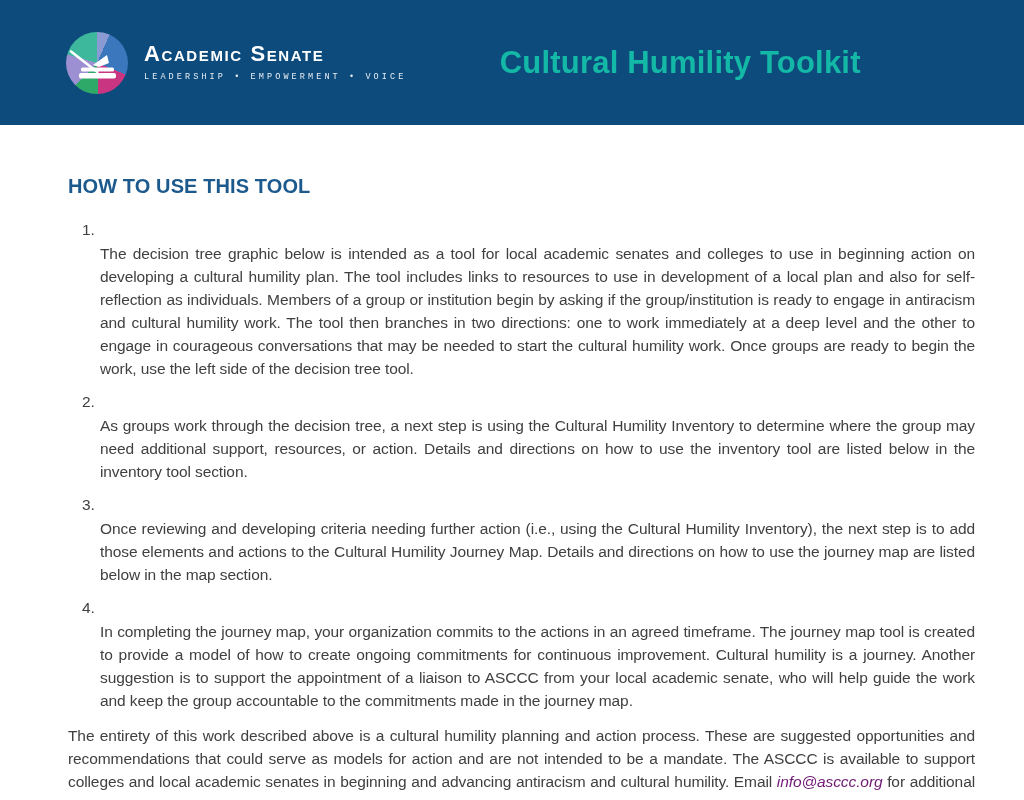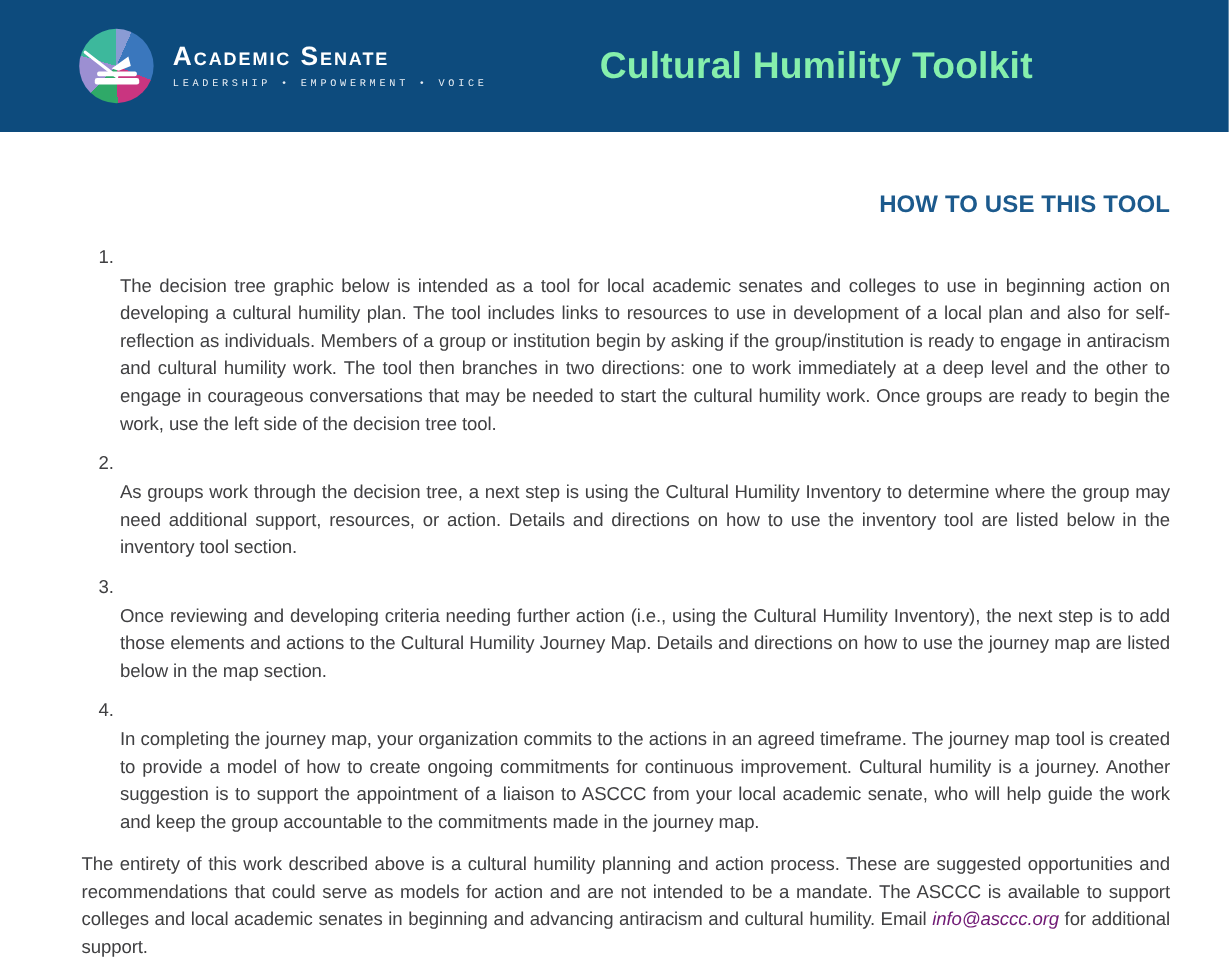--- a/index.html
+++ b/index.html
@@ -6,21 +6,21 @@
   html, body { width: 1024px; height: 800px; }
   body {
     background: #ffffff;
     font-family: "Liberation Sans", sans-serif;
     color: #404042;
     overflow: hidden;
   }
 
   
   .top-bar {
-    height: 110px;
+    height: 125px;
     background: #0d4b7d;
     display: flex;
     align-items: center;
   }
   .logo-block {
     display: flex;
     align-items: center;
     gap: 16px;
     margin-left: 66px;
     flex: 0 0 auto;
@@ -62,37 +62,36 @@
     font-size: 8.5px;
     letter-spacing: 3.1px;
     margin-top: 6px;
     white-space: nowrap;
     font-family: Liberation Mono, monospace;
   }
   .header-title {
     flex: 1 1 auto;
     text-align: center;
     padding-right: 70px;
-    color: #86efac;
+    color: #14b8a6;
     font-size: 31px;
     font-weight: bold;
     letter-spacing: 0.2px;
   }
 
   
   .content {
     padding: 50px 49px 0 68px;
   }
   .section-heading {
     color: #1c5a8d;
     font-size: 20px;
     font-weight: bold;
     letter-spacing: 0.1px;
     margin-bottom: 20px;
-    text-align: right;
   }
   .steps {
     list-style: none;
     padding-left: 14px;
   }
   .steps li {
     display: flex;
     margin-bottom: 10px;
   }
   .step-num {

